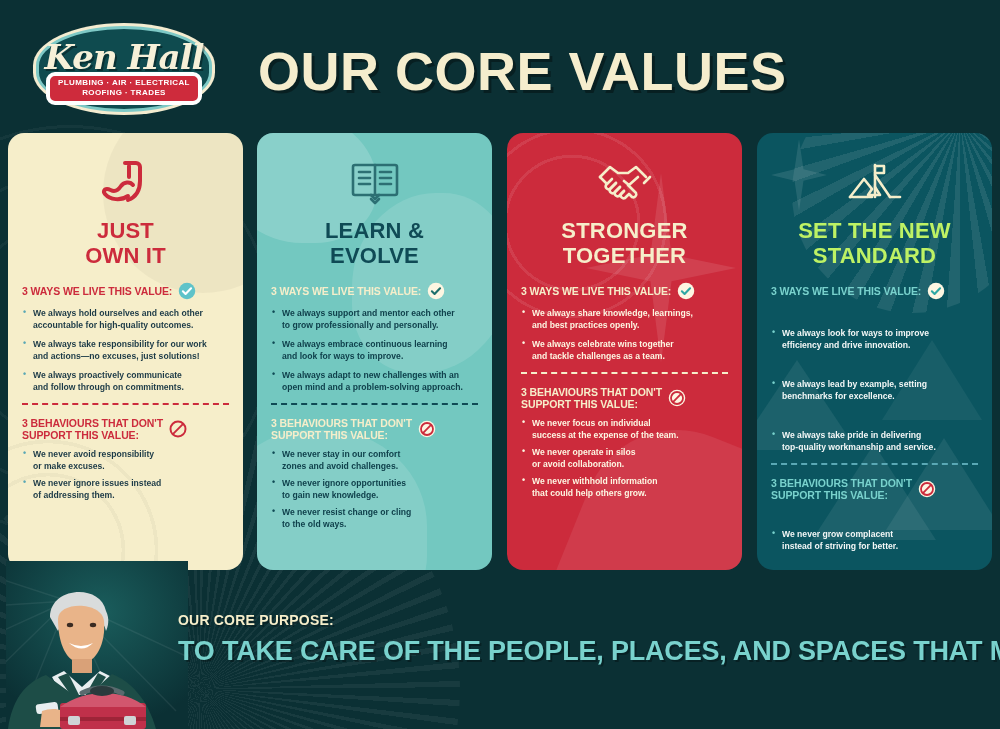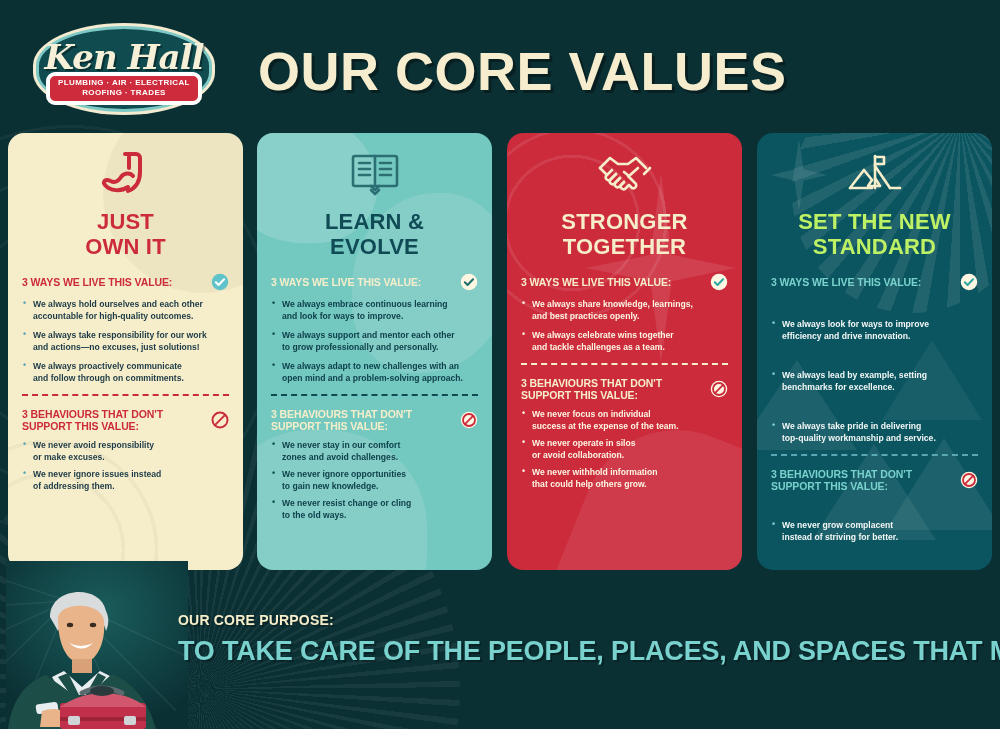--- a/index.html
+++ b/index.html
@@ -98,21 +98,21 @@
 
   
   .cards { position: absolute; left: 0; top: 133px; width: 1000px; height: 437px; }
   .card {
     position: absolute;
     top: 0;
     width: 235px;
     height: 437px;
     border-radius: 16px;
     overflow: hidden;
-    padding: 0 14px;
+    padding: 9px 14px;
   }
   .card.c0 { left: 8px;   background: #f6eeca; }
   .card.c1 { left: 257px; background: #73c8c0; }
   .card.c2 { left: 507px; background: #cc2b3c; }
   .card.c3 { left: 757px; background: #0b5560; }
 
   .card .deco { position: absolute; pointer-events: none; }
   .c0 .deco.blob {
     right: -60px; top: -40px; width: 200px; height: 200px;
     border-radius: 50%; background: rgba(0,0,0,0.035);
@@ -167,21 +167,21 @@
     line-height: 25px;
     letter-spacing: .2px;
     white-space: pre-line;
   }
   .c0 .card-title { color: #cc2b3c; }
   .c1 .card-title { color: #0f4a55; }
   .c2 .card-title { color: #f6eeca; }
   .c3 .card-title { color: #bef264; }
 
   .sec-head {
-    display: flex; align-items: center; justify-content: space-between;
+    display: flex; align-items: center; 
     gap: 6px;
   }
   .sec-head .txt {
     font-size: 10.5px;
     font-weight: 800;
     letter-spacing: -0.1px;
     line-height: 12px;
     white-space: pre-line;
   }
   .c0 .sec-head .txt { color: #cc2b3c; }
@@ -366,24 +366,24 @@
           <div class="sec-head pos">
             <div class="txt">3 WAYS WE LIVE THIS VALUE:</div>
             <div class="badge">
               <svg viewBox="0 0 24 24">
                   <circle cx="12" cy="12" r="11" fill="#fdf6e2"></circle>
                   <path d="M6.5 12.4l3.6 3.6 7.3-7.6" fill="none" stroke="#1d6f6b" stroke-width="2.8" stroke-linecap="round" stroke-linejoin="round"></path>
                 </svg>
             </div>
           </div>
           <ul class="points">
+            <li>We always support and mentor each other
+to grow professionally and personally.</li>
             <li>We always embrace continuous learning
 and look for ways to improve.</li>
-            <li>We always support and mentor each other
-to grow professionally and personally.</li>
             <li>We always adapt to new challenges with an
 open mind and a problem-solving approach.</li>
           </ul>
         </div>
 
         <div class="divider"></div>
 
         <div class="sec-dont">
           <div class="sec-head neg">
             <div class="txt">3 BEHAVIOURS THAT DON'T

